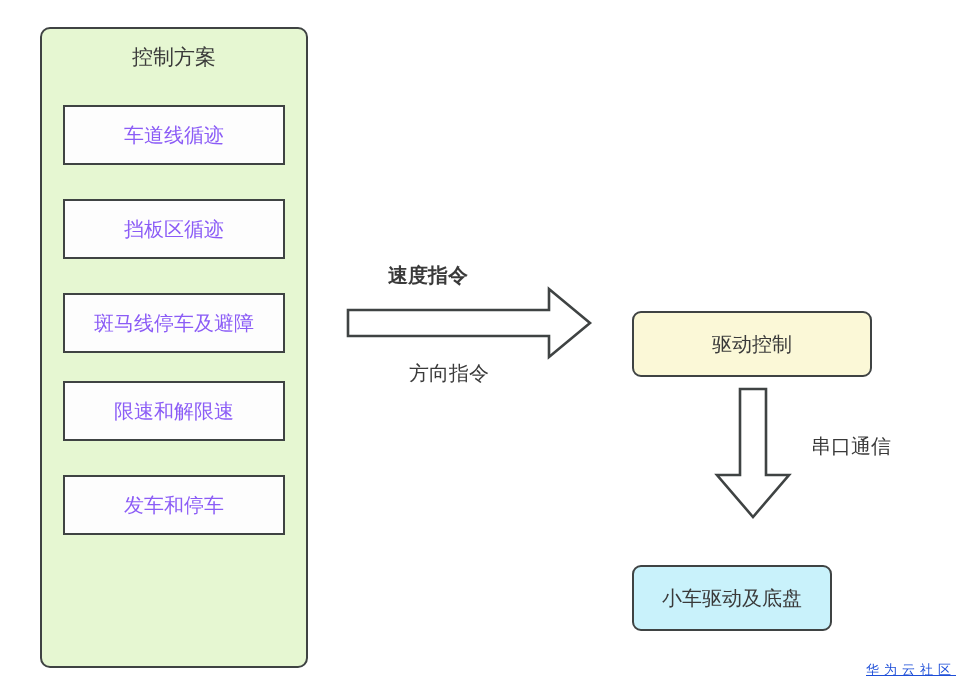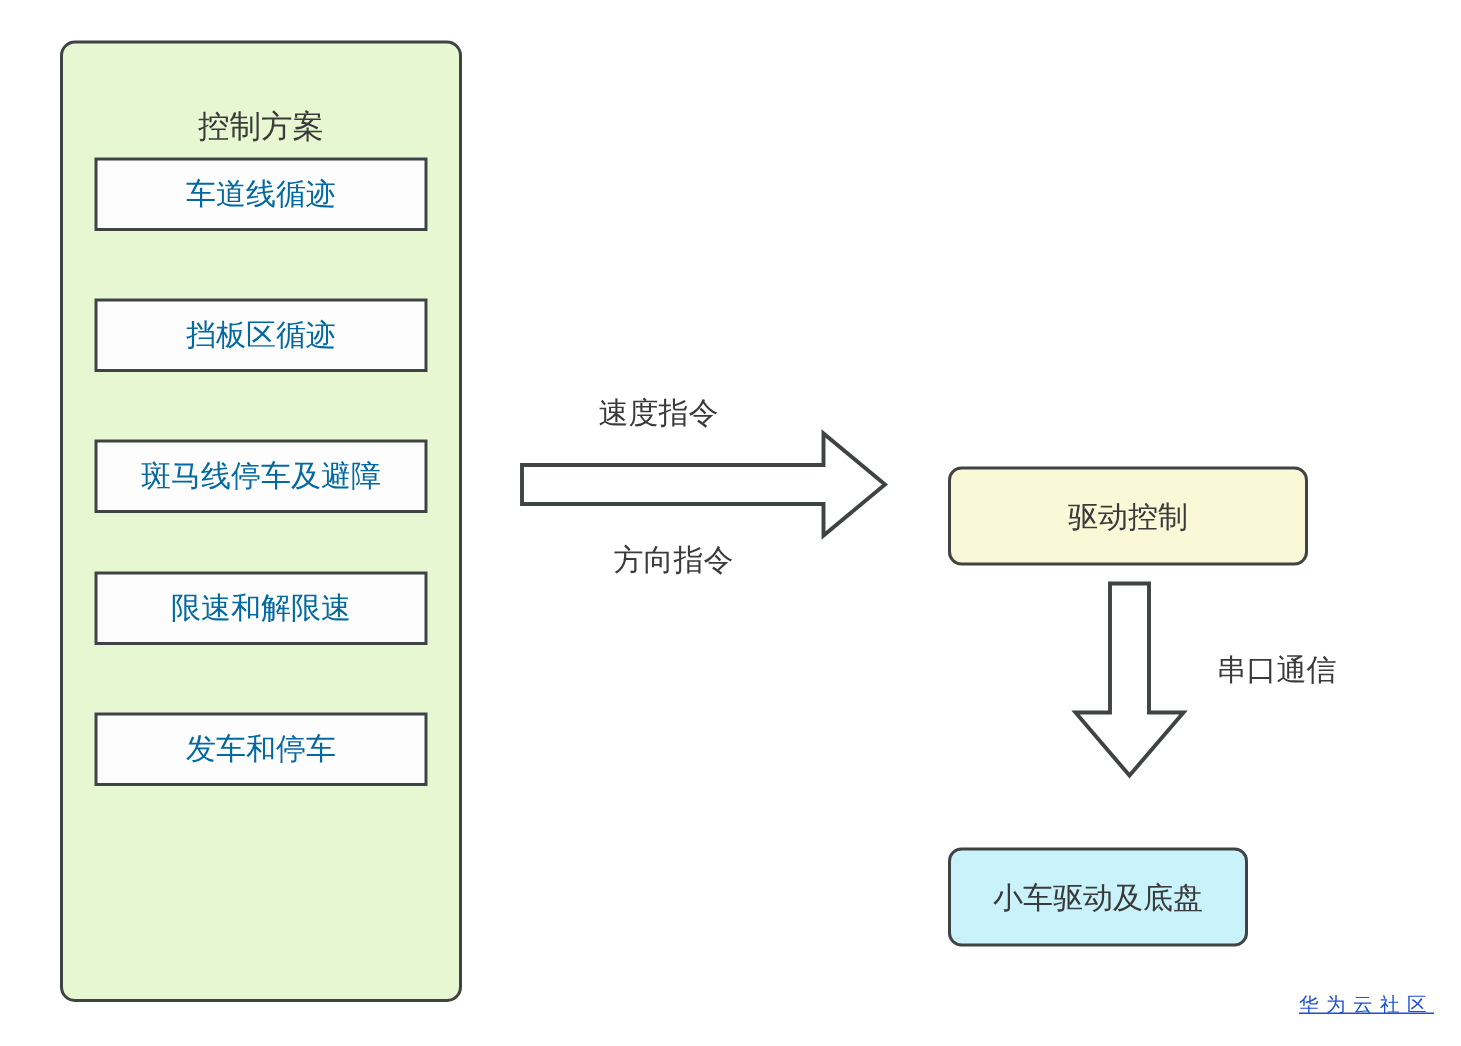--- a/index.html
+++ b/index.html
@@ -32,38 +32,37 @@
   }
   .group-title {
     position: absolute;
     left: 40px;
     top: 40px;
     width: 268px;
     text-align: center;
     font-size: 21px;
     color: #3a3a3a;
     line-height: 34px;
-    margin-top: 28px;
   }
 
   
   .item-box {
     position: absolute;
     left: 63px;
     width: 222px;
-    height: 49px;
+    height: 60px;
     box-sizing: border-box;
     background: #fdfdfd;
     border: 2.5px solid #3f4343;
     border-radius: 0;
     display: flex;
     align-items: center;
     justify-content: center;
     font-size: 20px;
-    color: #0369a1;
+    color: #8b5cf6;
   }
 
   
   .node-box {
     position: absolute;
     box-sizing: border-box;
     border: 2.5px solid #3f4343;
     border-radius: 9px;
     display: flex;
     align-items: center;
@@ -110,22 +109,23 @@
   }
 
   
   .edge-label {
     position: absolute;
     font-size: 20px;
     color: #3a3a3a;
     white-space: nowrap;
   }
   .label-speed {
-    left: 399px;
+    left: 388px;
     top: 262px;
+    font-weight: bold;
   }
   .label-direction {
     left: 409px;
     top: 360px;
   }
   .label-serial {
     left: 811px;
     top: 433px;
   }
 

